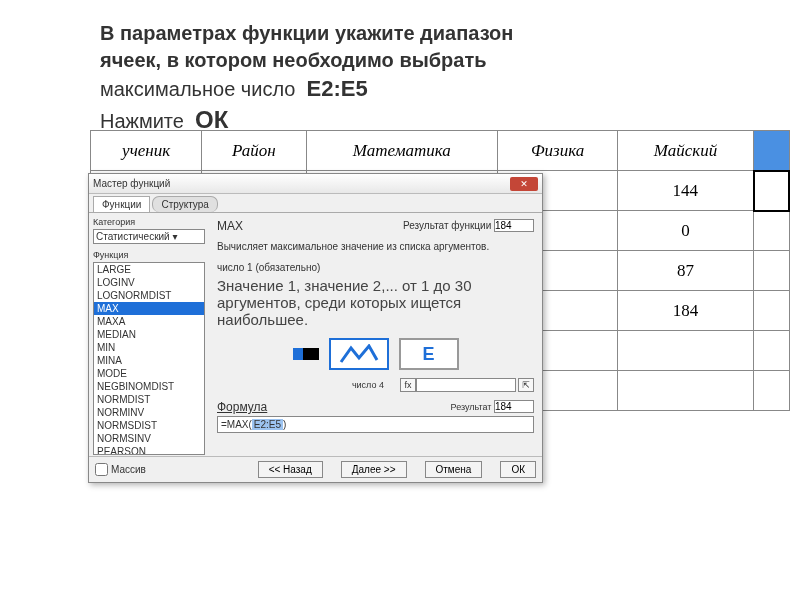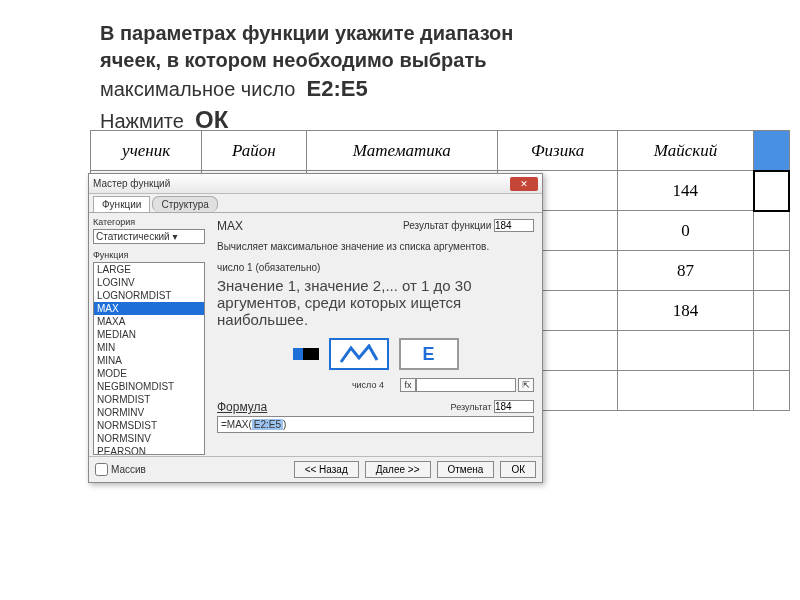--- a/index.html
+++ b/index.html
@@ -50,21 +50,21 @@
   .chip2 { width:16px; height:12px; background:#000; margin-left:-6px;}
   .chiprow{display:flex;align-items:center;}
 
   .formula { margin-top:8px; }
   .formula label{font-size:12px;text-decoration:underline;}
   .formulabar { border:1px solid #888; background:#fff; padding:2px 3px; font-size:10px; margin-top:2px; }
   .formulabar .rangehl { background: #9cc3f0; padding:0 2px; }
   .res2 { float:right; font-size:9px; }
   .res2 input{width:40px;font-size:10px;border:1px solid #888;}
 
-  .btnrow { position:absolute; bottom:0; left:0; right:0; height:26px; border-top:1px solid #bbb; display:flex; align-items:center; padding:0 6px; gap:6px; background:#f0f0f0; justify-content:flex-end;}
+  .btnrow { position:absolute; bottom:0; left:0; right:0; height:26px; border-top:1px solid #bbb; display:flex; align-items:center; padding:0 6px; gap:18px; background:#f0f0f0; justify-content:flex-end;}
   .btnrow .chk{margin-right:auto; display:flex;align-items:center;font-size:10px;gap:3px;}
   .btnrow button { font-size:10px; padding:2px 10px; border:1px solid #888; background:#f4f4f4; }
 </style>
 </head>
 <body>
 
 <div class="instruction">
   <span class="bold">В параметрах функции укажите диапазон</span><br>
   <span class="bold">ячеек, в котором необходимо выбрать</span><br>
   <span>максимальное число</span>&nbsp;&nbsp;<span class="range">Е2:Е5</span><br>

